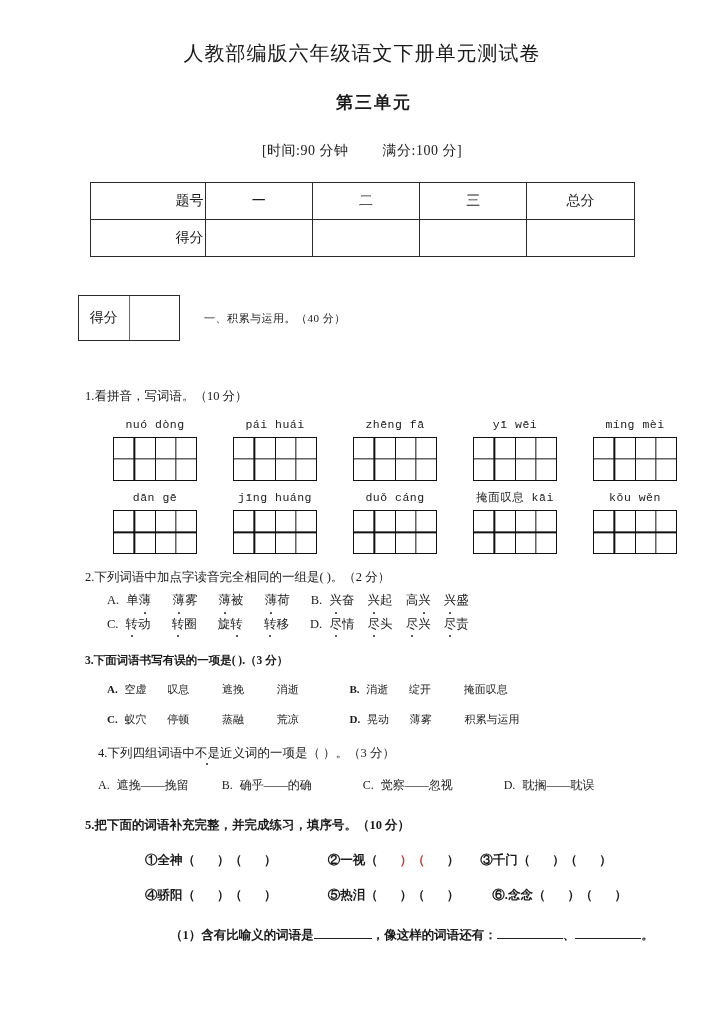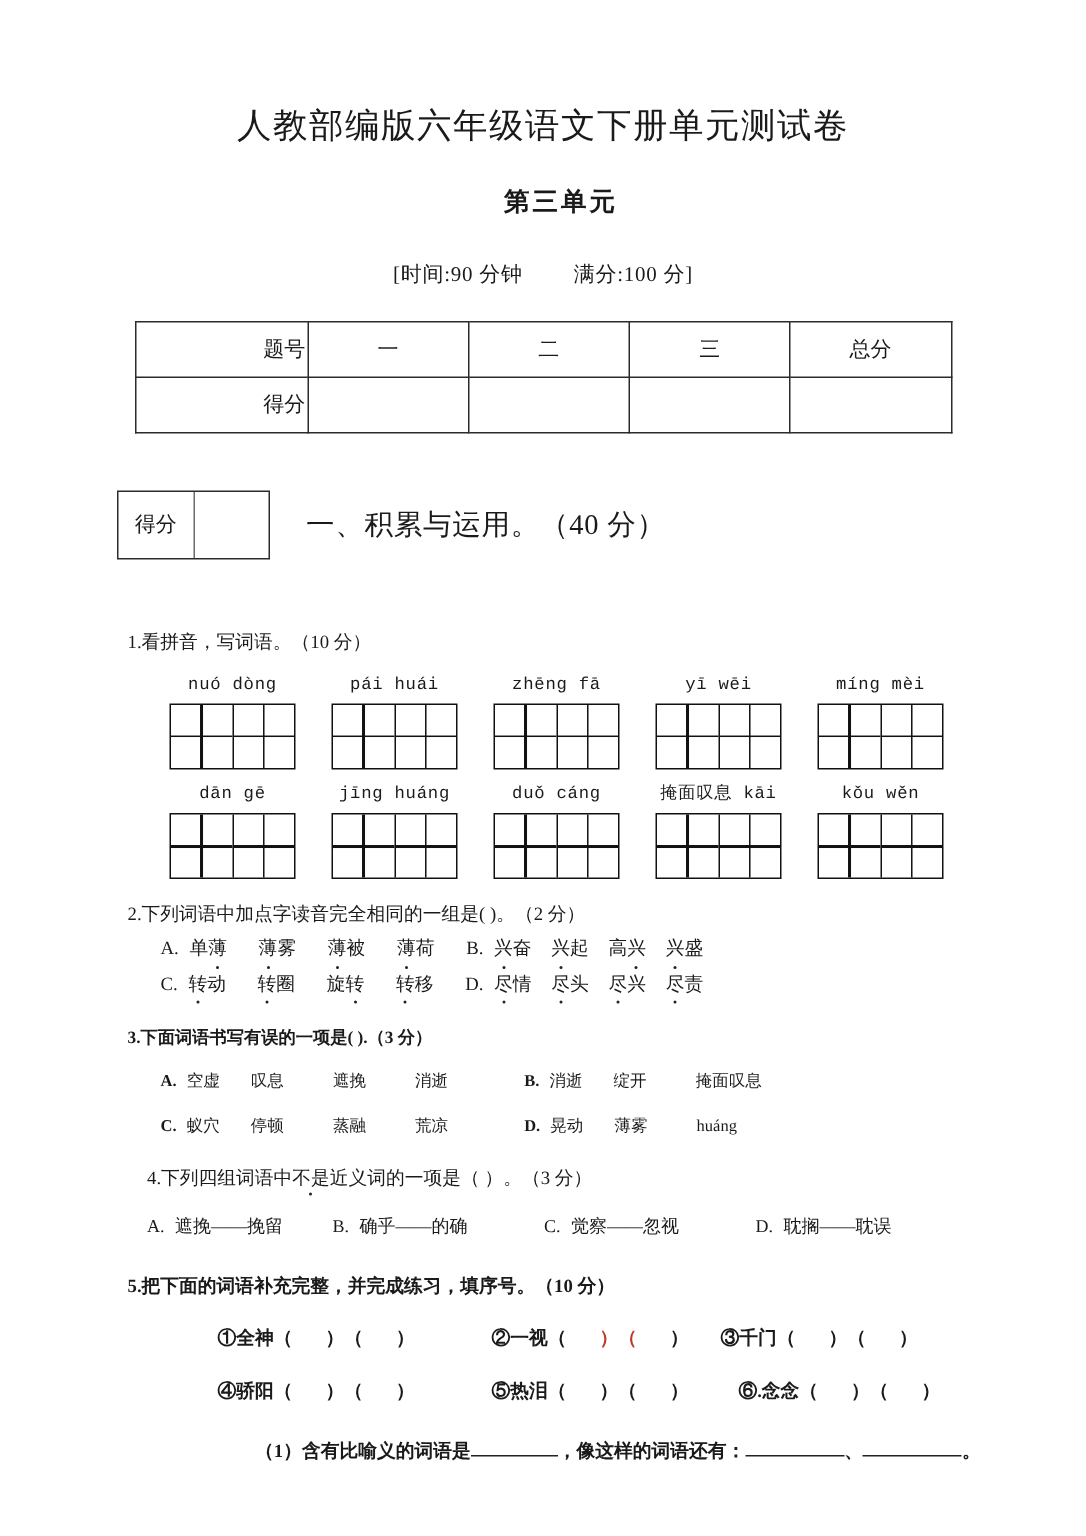--- a/index.html
+++ b/index.html
@@ -19,23 +19,23 @@
     width: 724px;
     height: 1024px;
     position: relative;
     box-sizing: border-box;
     padding: 0 0;
   }
 
   
   .doc-title {
     text-align: center;
-    font-size: 23px;
+    font-size: 20px;
     letter-spacing: 1px;
-    margin-top: 68px;
+    margin-top: 40px;
     font-family: Liberation Sans, sans-serif;
   }
   .unit-title {
     text-align: center;
     font-size: 17px;
     font-weight: bold;
     letter-spacing: 2px;
     margin-top: 24px;
     padding-left: 24px;
   }
@@ -85,39 +85,39 @@
     display: flex;
     align-items: center;
     justify-content: center;
     font-size: 14px;
   }
   .defen-box .cell.left {
     border-right: 1px solid #6b6b6b;
   }
   .section-title {
     margin-left: 24px;
-    font-size: 19px;
+    font-size: 11px;
     letter-spacing: 0.5px;
   }
 
   
   .q {
     margin-left: 85px;
     margin-right: 60px;
     font-size: 12.5px;
     line-height: 1.5;
   }
   .q-stem { font-size: 12.5px; }
   .q1 { margin-top: 46px; }
 
   
   .pinyin-block { margin-top: 10px; margin-left: 28px; }
   .pinyin-row {
     display: flex;
-    gap: 24px;
+    gap: 36px;
   }
   .pinyin-item {
     width: 84px;
     display: flex;
     flex-direction: column;
     align-items: center;
   }
   .pinyin-text {
     font-family: "Liberation Mono", "DejaVu Sans Mono", monospace;
     font-size: 11.5px;
@@ -382,21 +382,21 @@
     </div>
     <div class="choices">
       <span class="opt-label">C.</span>
       <span>蚁穴</span><span class="sp-m"></span>
       <span>停顿</span><span class="sp-l"></span>
       <span>蒸融</span><span class="sp-l"></span>
       <span>荒凉</span><span class="sp-l"></span><span class="sp-m"></span>
       <span class="opt-label">D.</span>
       <span>晃动</span><span class="sp-m"></span>
       <span>薄雾</span><span class="sp-l"></span>
-      <span>huáng</span>
+      <span>积累与运用</span>
     </div>
   </div>
 
   <div class="q q4">
     <div class="q-stem">
       <span>4.下列四组词语中</span><span class="dotted">不是</span><span>近义词的一项是（      ）。（3 分）</span>
     </div>
     <div class="choices">
       <span class="opt-label">A.</span>
       <span>遮挽——挽留</span><span class="sp-l"></span>

